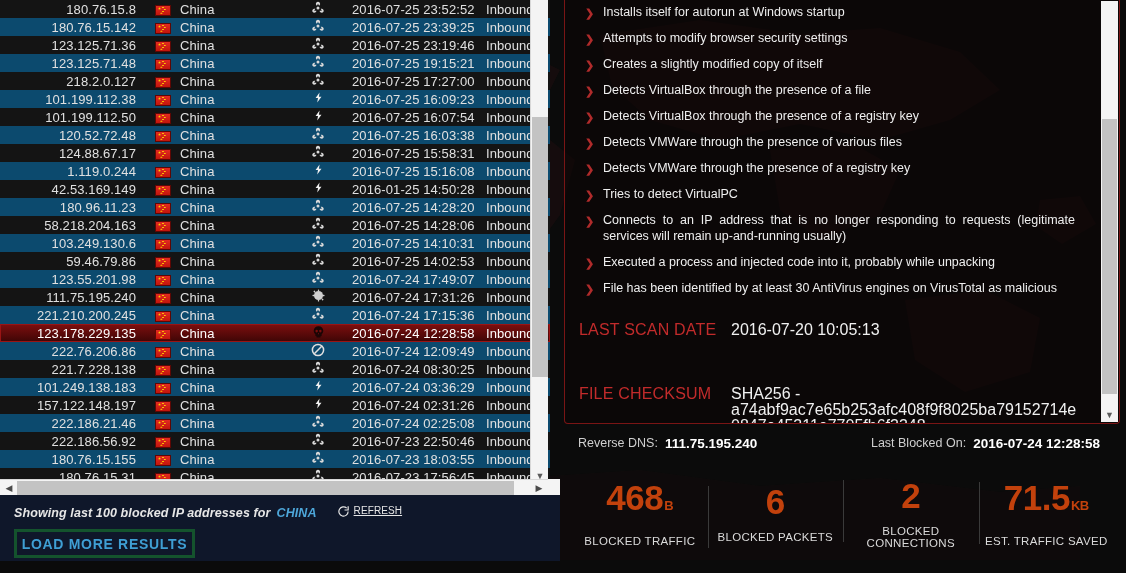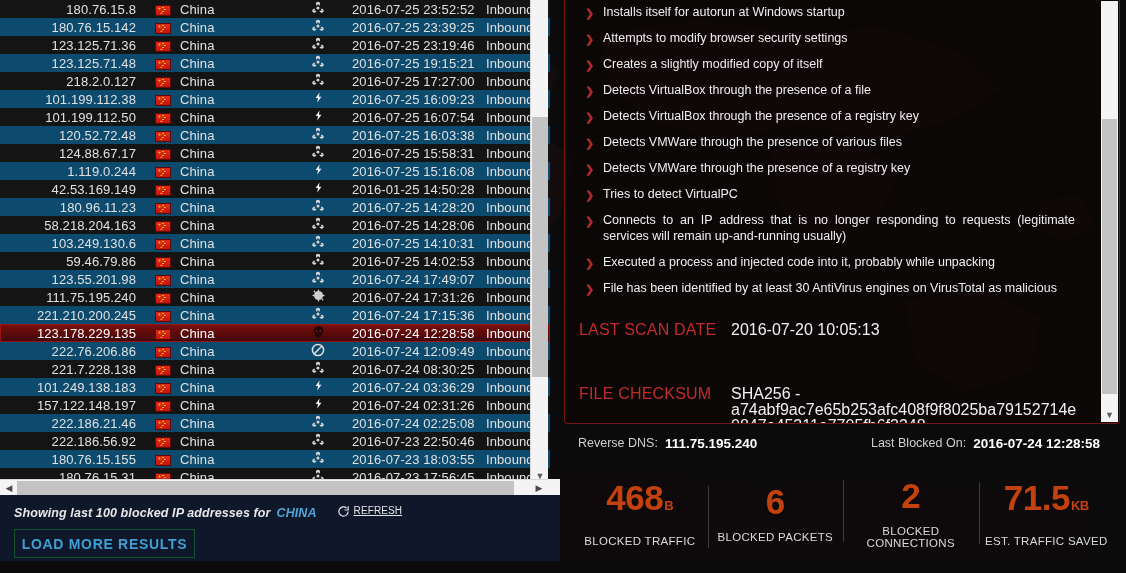--- a/index.html
+++ b/index.html
@@ -188,21 +188,21 @@
     font-style: normal;
     font-weight: normal;
     font-size: 10px;
     cursor: pointer;
   }
   .refresh-link .rtext { text-decoration: underline; }
   .btn-load {
     margin-top: 9px;
     width: 181px; height: 29px;
     background: transparent;
-    border: 1px solid #14532d;
+    border: 3px solid #14532d;
     color: #3f9fd4;
     font-size: 14px;
     font-weight: bold;
     letter-spacing: .7px;
     cursor: pointer;
     font-family: "Liberation Sans", sans-serif;
   }
 
   
   .right-pane {

